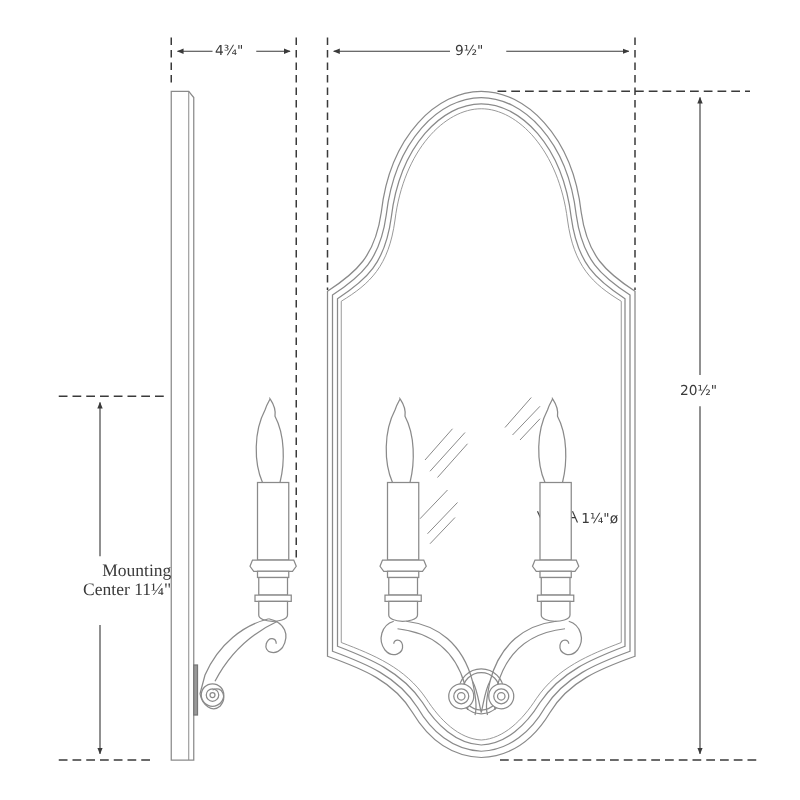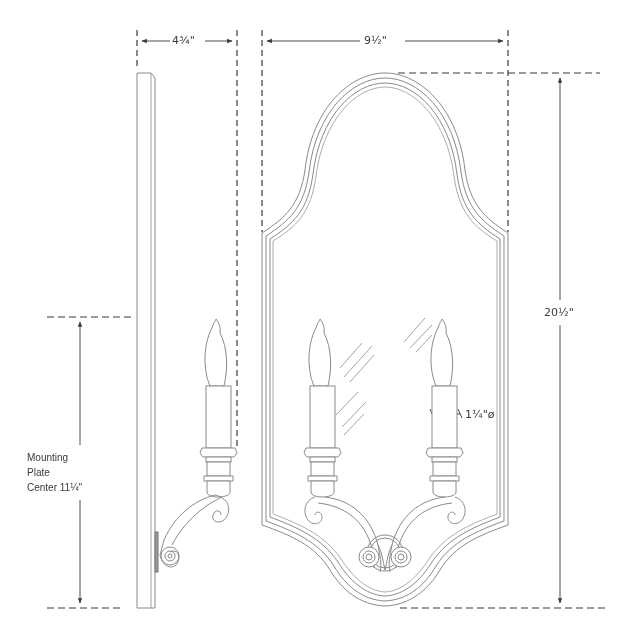--- a/index.html
+++ b/index.html
@@ -1,19 +1,19 @@
 <!DOCTYPE html>
 <html><head>
 <meta charset="utf-8">
 <style>
   html, body { margin: 0; padding: 0; background: #ffffff; }
   body { width: 640px; height: 640px; position: relative; overflow: hidden; font-family: "DejaVu Sans", sans-serif; }
   #drawing { position: absolute; left: 0; top: 0; width: 640px; height: 640px; }
   .dim-label { position: absolute; font-family: "DejaVu Sans", sans-serif; font-size: 11px; color: #3a3a3a; background: #fff; line-height: 13px; white-space: nowrap; }
-  .mount-label { position: absolute; font-family: Liberation Sans, sans-serif; font-size: 10px; color: #3a3a3a; text-align: left; line-height: 15px; width: 110px; }
+  .mount-label { position: absolute; font-family: Liberation Serif, serif; font-size: 14px; color: #3a3a3a; text-align: right; line-height: 15px; width: 110px; }
   .mount-label span { display: block; }
 </style>
 </head>
 <body>
 
 <svg id="drawing" viewBox="0 0 640 640" xmlns="http://www.w3.org/2000/svg">
   <defs>
     <marker id="arrow" viewBox="0 0 10 10" refX="9" refY="5" markerWidth="6" markerHeight="6" orient="auto-start-reverse">
       <path d="M0,1 L10,5 L0,9 z" fill="#3a3a3a"></path>
     </marker>
@@ -143,15 +143,14 @@
   </g>
 </svg>
 
 <div class="dim-label" style="left:172px; top:34px;">4¾"</div>
 <div class="dim-label" style="left:364px; top:34px;">9½"</div>
 <div class="dim-label" style="left:544px; top:306px;">20½"</div>
 <div class="dim-label" style="left:465px; top:408px;">1¼"ø</div>
 
 <div class="mount-label" style="left:27px; top:450px;">
   <span>Mounting</span>
-  <span>Plate</span>
   <span>Center 11¼"</span>
 </div>
 
 </body></html>

